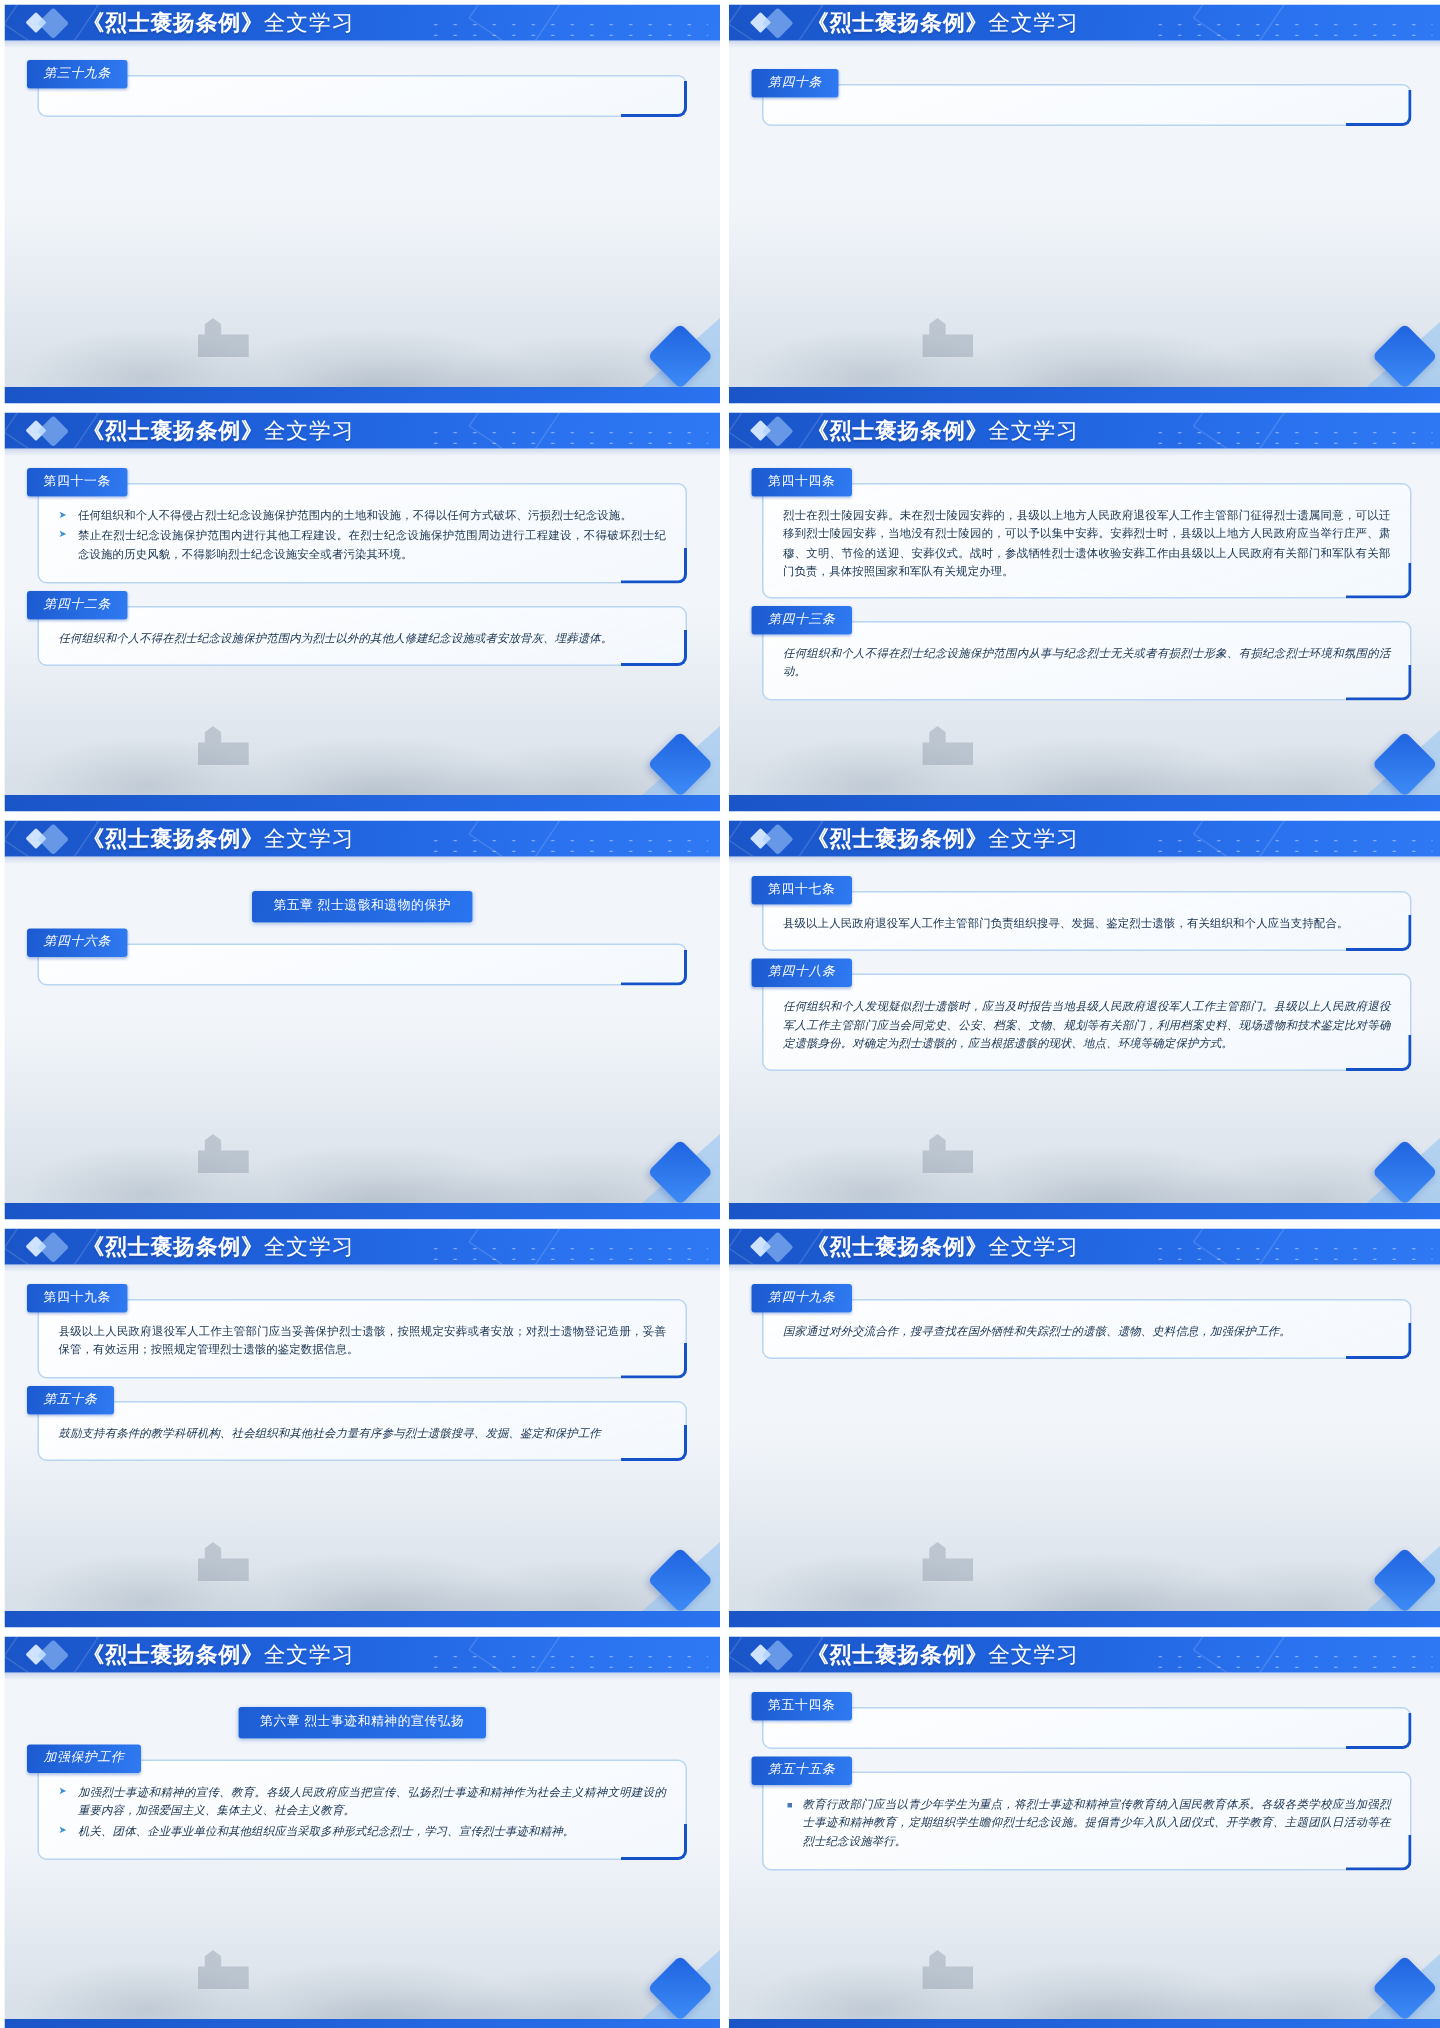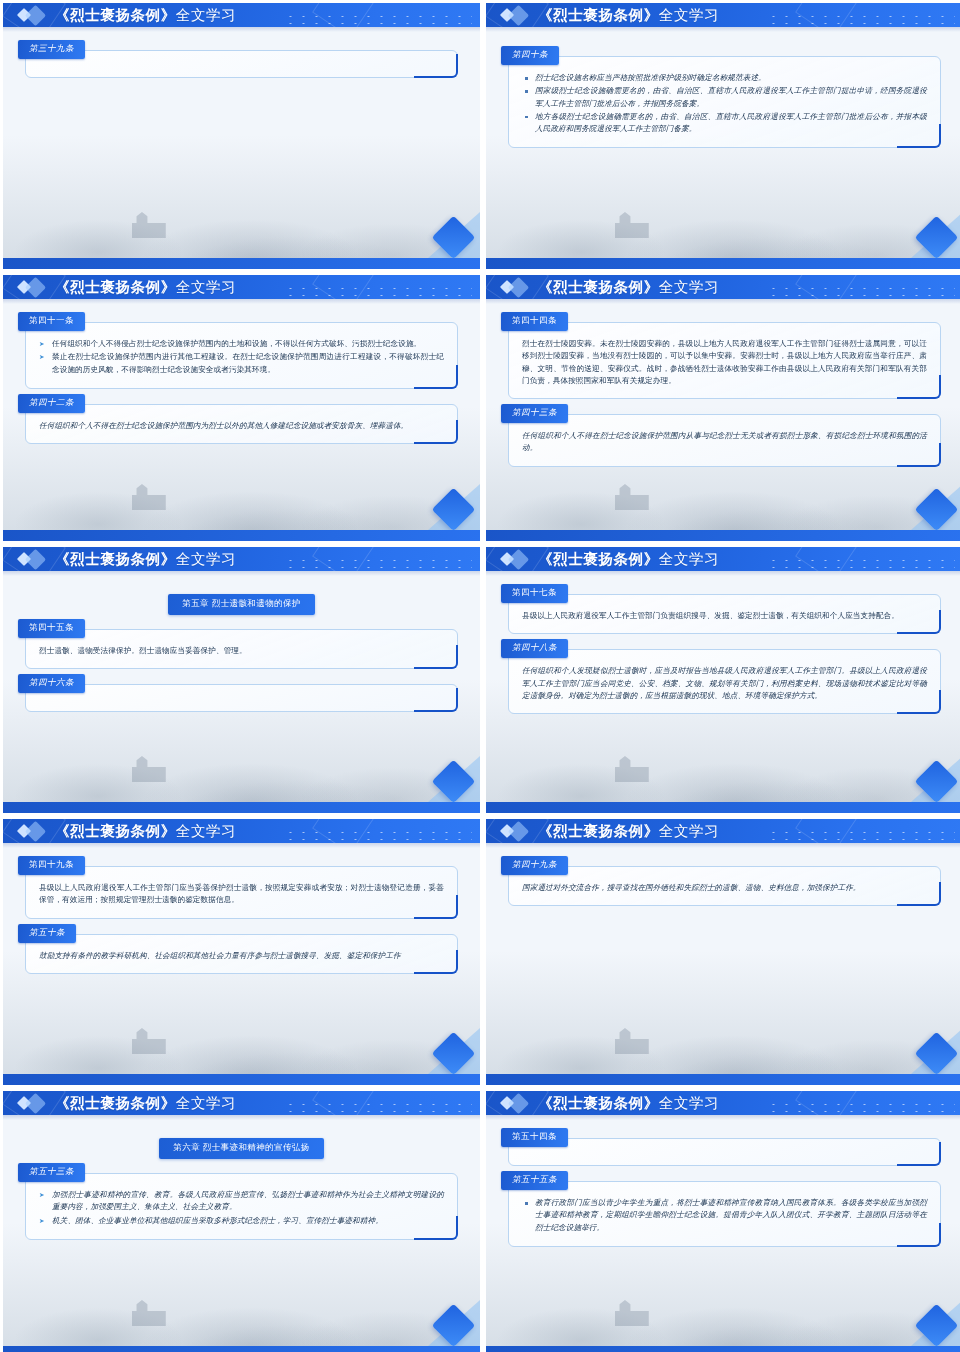--- a/index.html
+++ b/index.html
@@ -247,25 +247,20 @@
         <span class="mark">
           <i class="d1"></i>
           <i class="d2"></i>
         </span>
         <span class="title"><span class="bk">《烈士褒扬条例》</span><span>全文学习</span></span>
       </div>
       <div class="hdr-shadow"></div>
       <div class="body pad-lg">
         <div class="card">
           <span class="tag">第四十条</span>
-          <ul>
-            <li class="dot">烈士纪念设施名称应当严格按照批准保护级别时确定名称规范表述。</li>
-            <li class="dot">国家级烈士纪念设施确需更名的，由省、自治区、直辖市人民政府退役军人工作主管部门提出申请，经国务院退役军人工作主管部门批准后公布，并报国务院备案。</li>
-            <li class="dot">地方各级烈士纪念设施确需更名的，由省、自治区、直辖市人民政府退役军人工作主管部门批准后公布，并报本级人民政府和国务院退役军人工作主管部门备案。</li>
-          </ul>
         </div>
       </div>
       <div class="tri"></div>
       <div class="diamond"></div>
       <div class="footer"></div>
     </section>
     <section class="slide">
       <div class="wash"></div>
       <div class="hdr">
         <span class="xline a"></span>
@@ -331,24 +326,20 @@
         <span class="mark">
           <i class="d1"></i>
           <i class="d2"></i>
         </span>
         <span class="title"><span class="bk">《烈士褒扬条例》</span><span>全文学习</span></span>
       </div>
       <div class="hdr-shadow"></div>
       <div class="body pad-sm">
         <div class="chapter">第五章 烈士遗骸和遗物的保护</div>
         <div class="card">
-          <span class="tag">第四十五条</span>
-          <div class="txt">烈士遗骸、遗物受法律保护。烈士遗物应当妥善保护、管理。</div>
-        </div>
-        <div class="card">
           <span class="tag">第四十六条</span>
         </div>
       </div>
       <div class="tri"></div>
       <div class="diamond"></div>
       <div class="footer"></div>
     </section>
     <section class="slide">
       <div class="wash"></div>
       <div class="hdr">
@@ -435,21 +426,21 @@
         <span class="mark">
           <i class="d1"></i>
           <i class="d2"></i>
         </span>
         <span class="title"><span class="bk">《烈士褒扬条例》</span><span>全文学习</span></span>
       </div>
       <div class="hdr-shadow"></div>
       <div class="body pad-sm">
         <div class="chapter">第六章 烈士事迹和精神的宣传弘扬</div>
         <div class="card">
-          <span class="tag">第五十三条</span>
+          <span class="tag">加强保护工作</span>
           <ul>
             <li class="arrow">加强烈士事迹和精神的宣传、教育。各级人民政府应当把宣传、弘扬烈士事迹和精神作为社会主义精神文明建设的重要内容，加强爱国主义、集体主义、社会主义教育。</li>
             <li class="arrow">机关、团体、企业事业单位和其他组织应当采取多种形式纪念烈士，学习、宣传烈士事迹和精神。</li>
           </ul>
         </div>
       </div>
       <div class="tri"></div>
       <div class="diamond"></div>
       <div class="footer"></div>
     </section>

